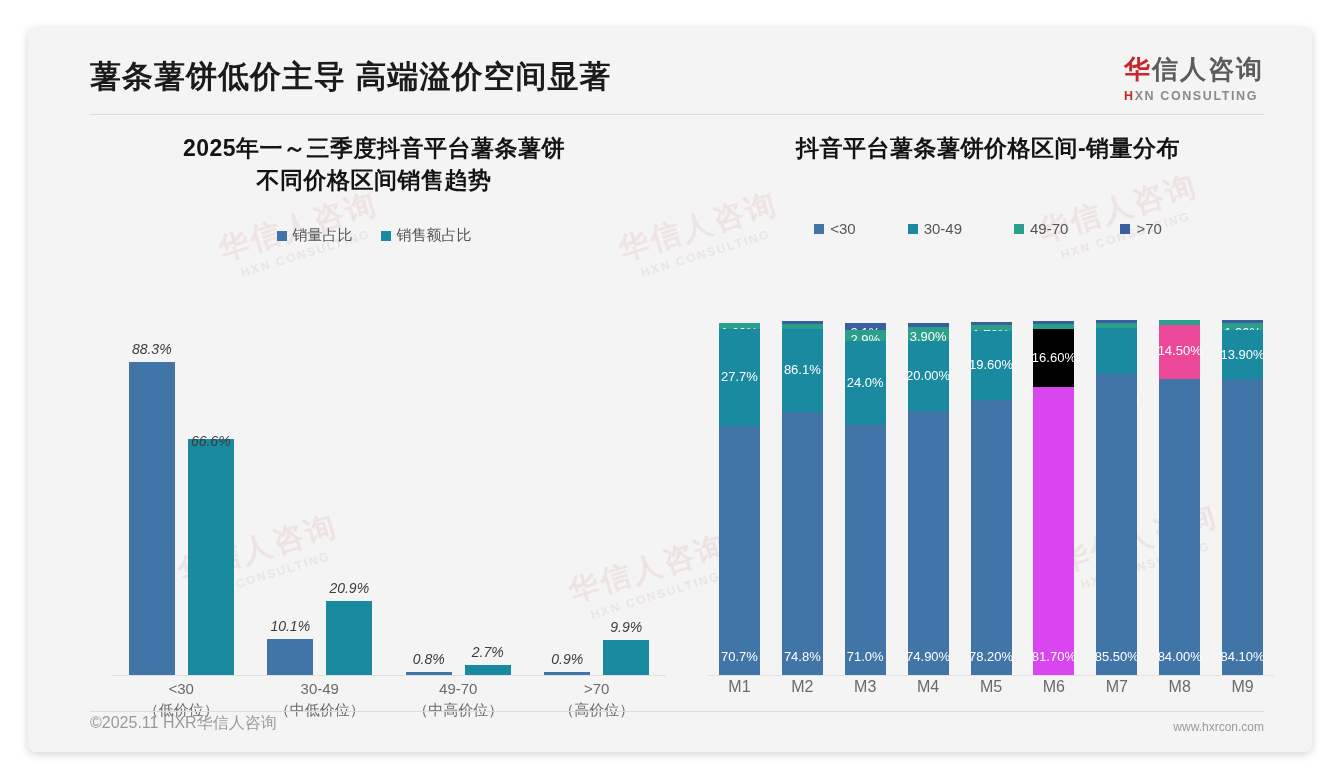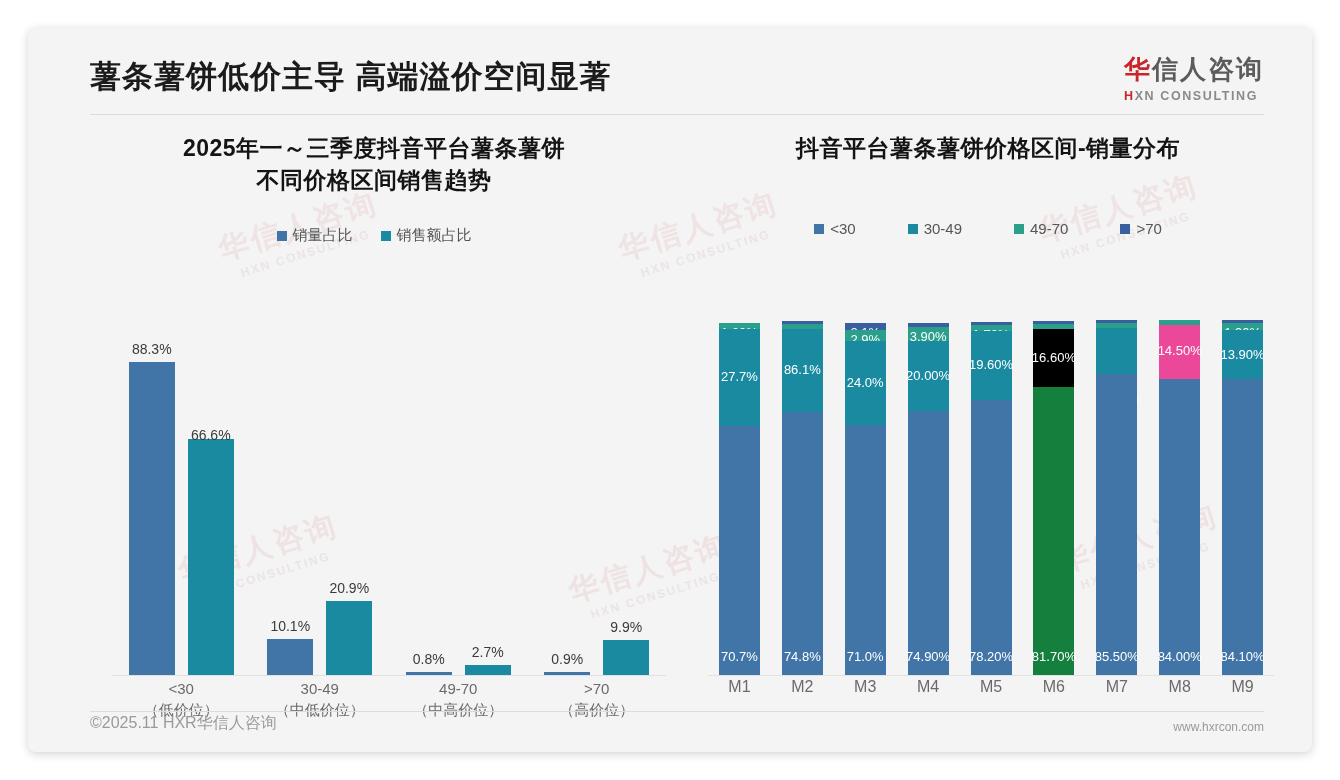--- a/index.html
+++ b/index.html
@@ -53,21 +53,21 @@
   .legend.right{margin-top:56px;}
   .legend-item{display:flex;align-items:center;margin:0 14px;}
   .legend.right .legend-item{margin:0 26px;}
   .legend-swatch{width:10px;height:10px;margin-right:6px;display:inline-block;}
   .legend-label{font-size:15px;color:#555;}
   
   .gbc{position:absolute;left:8px;top:184px;width:592px;height:360px;}
   .gbc-base{position:absolute;left:30px;right:8px;bottom:0;height:1px;background:#e0e0e0;}
   .gbc-groups{position:absolute;left:30px;right:8px;bottom:1px;top:0;display:flex;}
   .gbc-group{flex:1;display:flex;justify-content:center;align-items:flex-end;gap:5px;}
-  .gbc-bar-wrap{position:relative;width:54px;display:flex;flex-direction:column;justify-content:flex-end;align-items:center;height:100%;}
+  .gbc-bar-wrap{position:relative;width:54px;display:flex;flex-direction:column;justify-content:flex-end;align-items:center;height:100%;font-style:italic;}
   .gbc-bar{width:46px;}
   .gbc-val{position:absolute;bottom:100%;margin-bottom:5px;font-size:14px;color:#3b3b3b;white-space:nowrap;}
   .gbc-axis{position:absolute;left:30px;right:8px;top:362px;display:flex;}
   .gbc-tick{flex:1;text-align:center;font-size:15px;color:#6a6a6a;line-height:21px;}
   
   .sbc{position:absolute;left:14px;top:184px;width:578px;height:360px;}
   .sbc-base{position:absolute;left:6px;right:6px;bottom:0;height:1px;background:#e2e2e2;}
   .sbc-cols{position:absolute;left:6px;right:6px;bottom:1px;top:0;display:flex;}
   .sbc-col{flex:1;display:flex;justify-content:center;align-items:flex-end;}
   .sbc-stack{width:41px;height:100%;display:flex;flex-direction:column;justify-content:flex-end;position:relative;}
@@ -140,21 +140,21 @@
 
     <div class="gbc">
       <div class="gbc-groups" id="gbc-groups">
           <div class="gbc-group">
             <div class="gbc-bar-wrap">
               <div class="gbc-bar" style="height: 313.465px; background: rgb(65, 117, 168);"></div>
               <div class="gbc-val" style="bottom: 313.465px; position: absolute;">88.3%</div>
             </div>
             <div class="gbc-bar-wrap">
               <div class="gbc-bar" style="height: 236.43px; background: rgb(26, 138, 160);"></div>
-              <div class="gbc-val" style="bottom: 227px; position: absolute;">66.6%</div>
+              <div class="gbc-val" style="bottom: 221px; position: absolute;">66.6%</div>
             </div>
           </div>
           <div class="gbc-group">
             <div class="gbc-bar-wrap">
               <div class="gbc-bar" style="height: 35.855px; background: rgb(65, 117, 168);"></div>
               <div class="gbc-val" style="bottom: 35.855px; position: absolute;">10.1%</div>
             </div>
             <div class="gbc-bar-wrap">
               <div class="gbc-bar" style="height: 74.195px; background: rgb(26, 138, 160);"></div>
               <div class="gbc-val" style="bottom: 74.195px; position: absolute;">20.9%</div>
@@ -312,21 +312,21 @@
             <div class="sbc-stack">
               <div class="sbc-seg" style="height: 3px; background: rgb(58, 95, 158);">
                 <div class="sbc-seglabel" style="top: 2px;">0.30%</div>
               </div>
               <div class="sbc-seg" style="height: 4.928px; background: rgb(42, 160, 140);">
                 <div class="sbc-seglabel" style="top: 2px;">1.40%</div>
               </div>
               <div class="sbc-seg" style="height: 58.432px; background: #000000;">
                 <div class="sbc-seglabel" style="top: 21.216px;">16.60%</div>
               </div>
-              <div class="sbc-seg" style="height: 287.584px; background: #15803d;">
+              <div class="sbc-seg" style="height: 287.584px; background: #d946ef;">
                 <div class="sbc-seglabel" style="top: 261.584px;">81.70%</div>
               </div>
             </div>
           </div>
           <div class="sbc-col">
             <div class="sbc-stack">
               <div class="sbc-seg" style="height: 3px; background: rgb(58, 95, 158);">
                 <div class="sbc-seglabel" style="top: 2px;">0.10%</div>
               </div>
               <div class="sbc-seg" style="height: 4.224px; background: rgb(42, 160, 140);">

